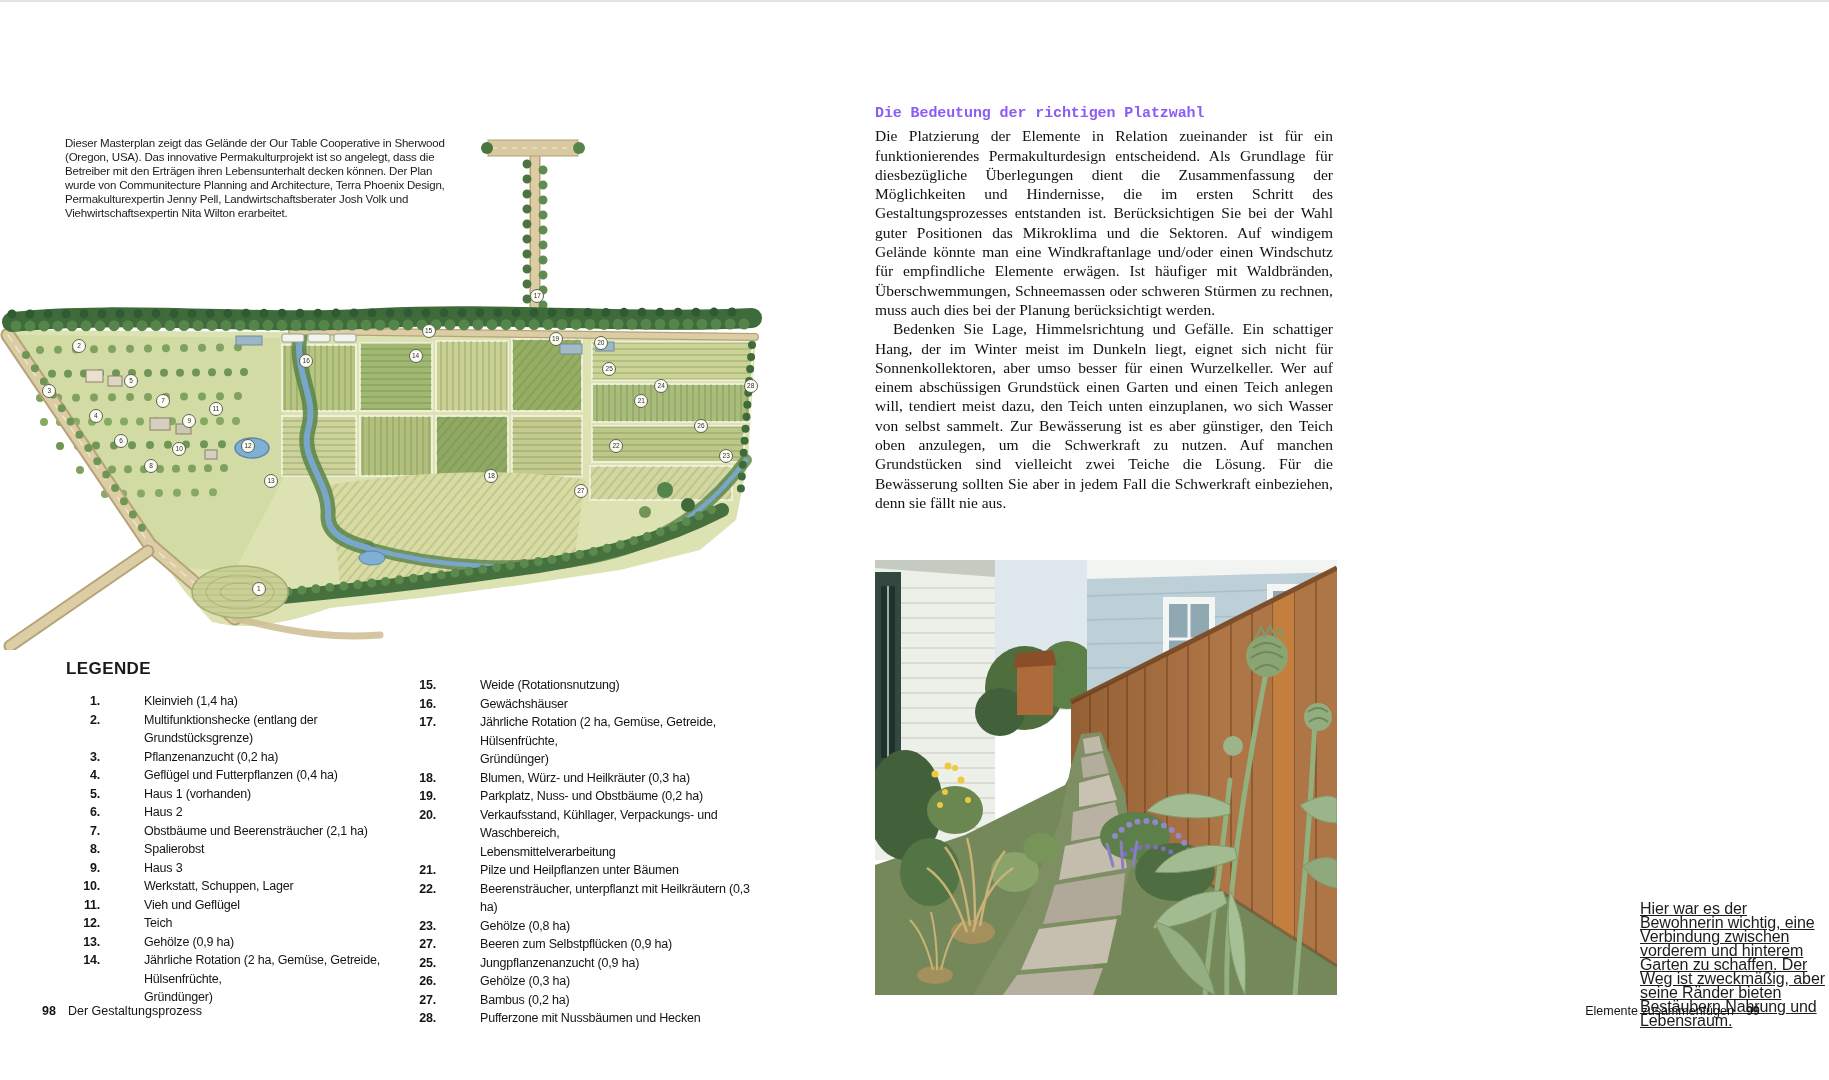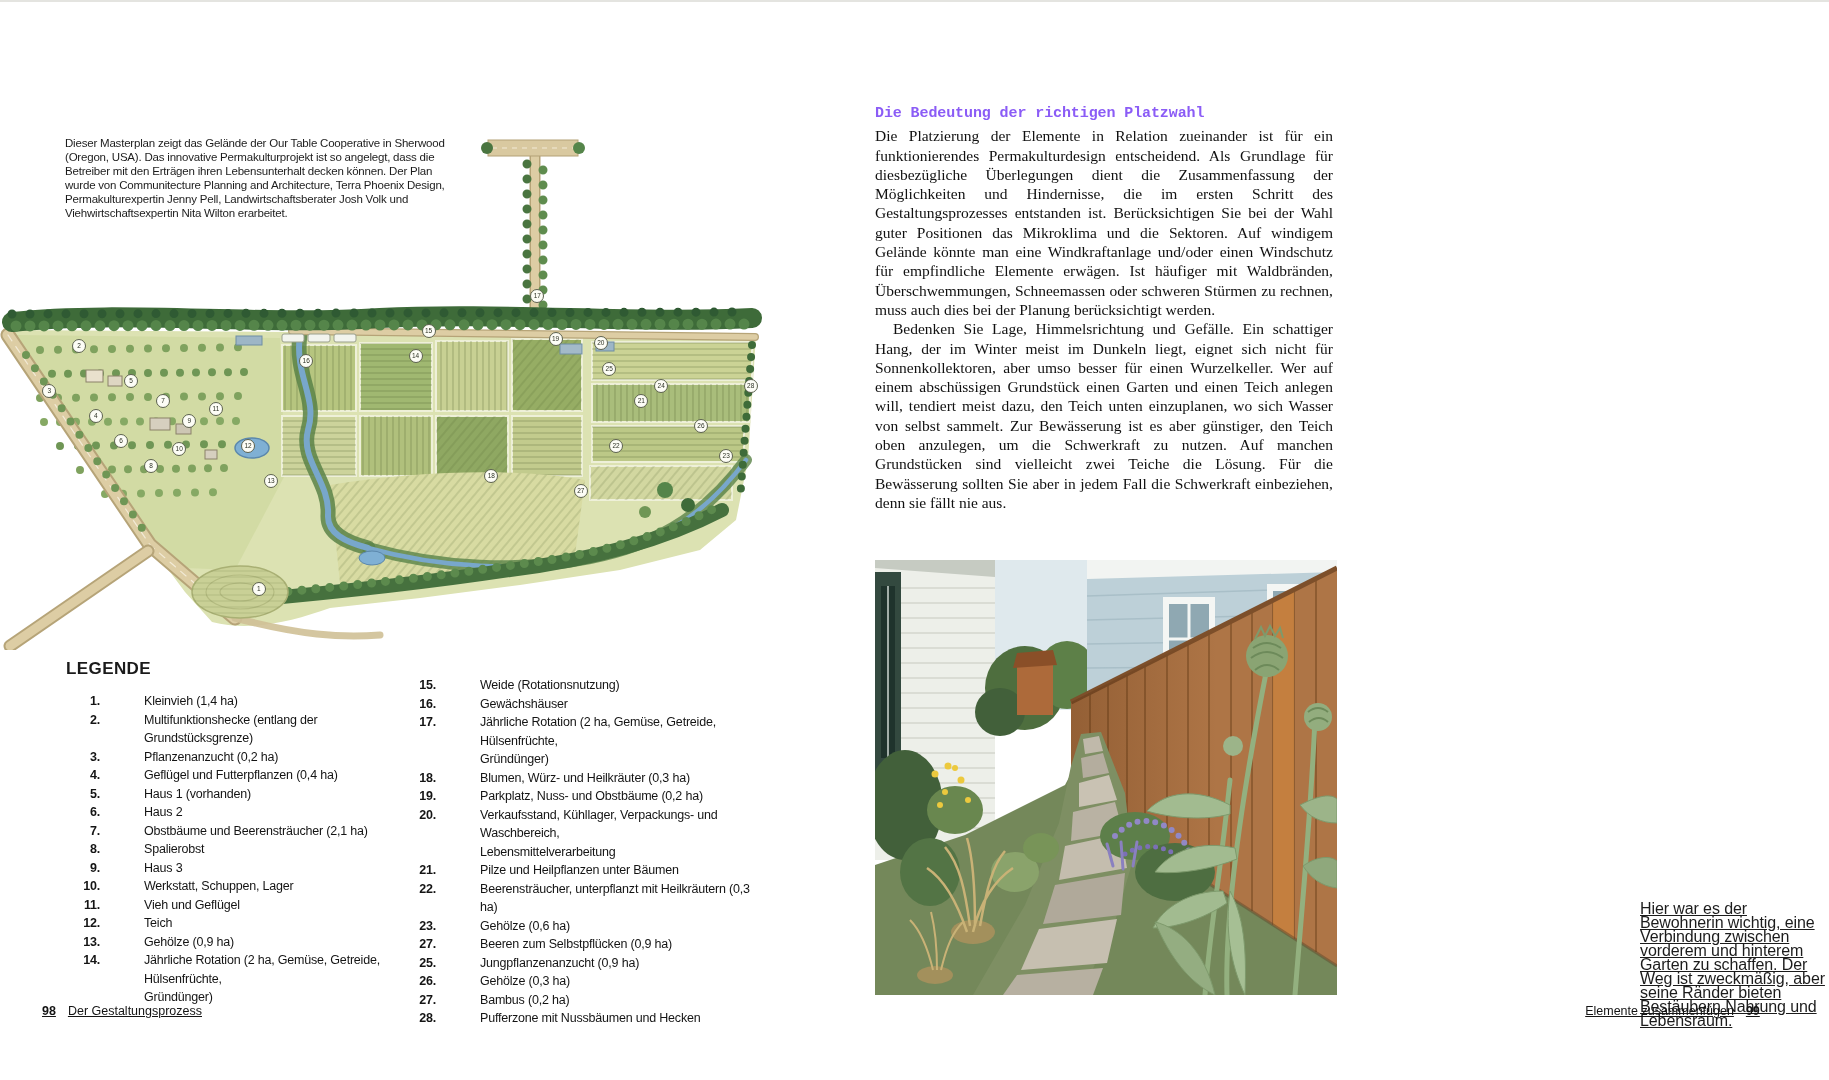--- a/index.html
+++ b/index.html
@@ -16,21 +16,21 @@
               background:#fdfdf6;border:1px solid #5c614e;border-radius:50%;
               font-size:6.5px;line-height:11px;text-align:center;color:#2c3124;z-index:3;}
   .legend-title{position:absolute;left:66px;top:659px;font-size:17px;font-weight:bold;
                 letter-spacing:.4px;color:#1a1a1a;}
   .legend-col{position:absolute;}
   .legend-col1{left:72px;top:692px;width:334px;}
   .legend-col2{left:408px;top:676px;width:350px;}
   .legend-item{display:flex;font-size:12.5px;line-height:18.5px;color:#141414;letter-spacing:-0.2px;gap:38px;}
   .legend-num{flex:none;width:28px;text-align:right;font-weight:bold;padding-right:6px;}
   .legend-text{flex:1;white-space:pre-line;}
-  .footer{position:absolute;top:1004px;font-size:12.5px;color:#141414;text-decoration:underline;}
+  .footer{position:absolute;top:1004px;font-size:12.5px;color:#141414;}
   .footer-left{left:42px;}
   .footer-right{left:1520px;width:305px;text-align:center;}
   .footer b{font-weight:bold;}
   .footer .gap{display:inline-block;width:12px;}
 
   
   .body-text{position:absolute;left:875px;top:95px;width:458px;
              font-family:"Liberation Serif",serif;font-size:15.5px;line-height:19.3px;
              text-align:justify;color:#101010;}
   .body-text p{margin:0;}
@@ -328,21 +328,21 @@
         <span class="legend-text">Pilze und Heilpflanzen unter Bäumen</span>
       </div>
 
       <div class="legend-item">
         <span class="legend-num">22.</span>
         <span class="legend-text">Beerensträucher, unterpflanzt mit Heilkräutern (0,3 ha)</span>
       </div>
 
       <div class="legend-item">
         <span class="legend-num">23.</span>
-        <span class="legend-text">Gehölze (0,6 ha)</span>
+        <span class="legend-text">Gehölze (0,8 ha)</span>
       </div>
 
       <div class="legend-item">
         <span class="legend-num">27.</span>
         <span class="legend-text">Beeren zum Selbstpflücken (0,9 ha)</span>
       </div>
 
       <div class="legend-item">
         <span class="legend-num">25.</span>
         <span class="legend-text">Jungpflanzenanzucht (0,9 ha)</span>

